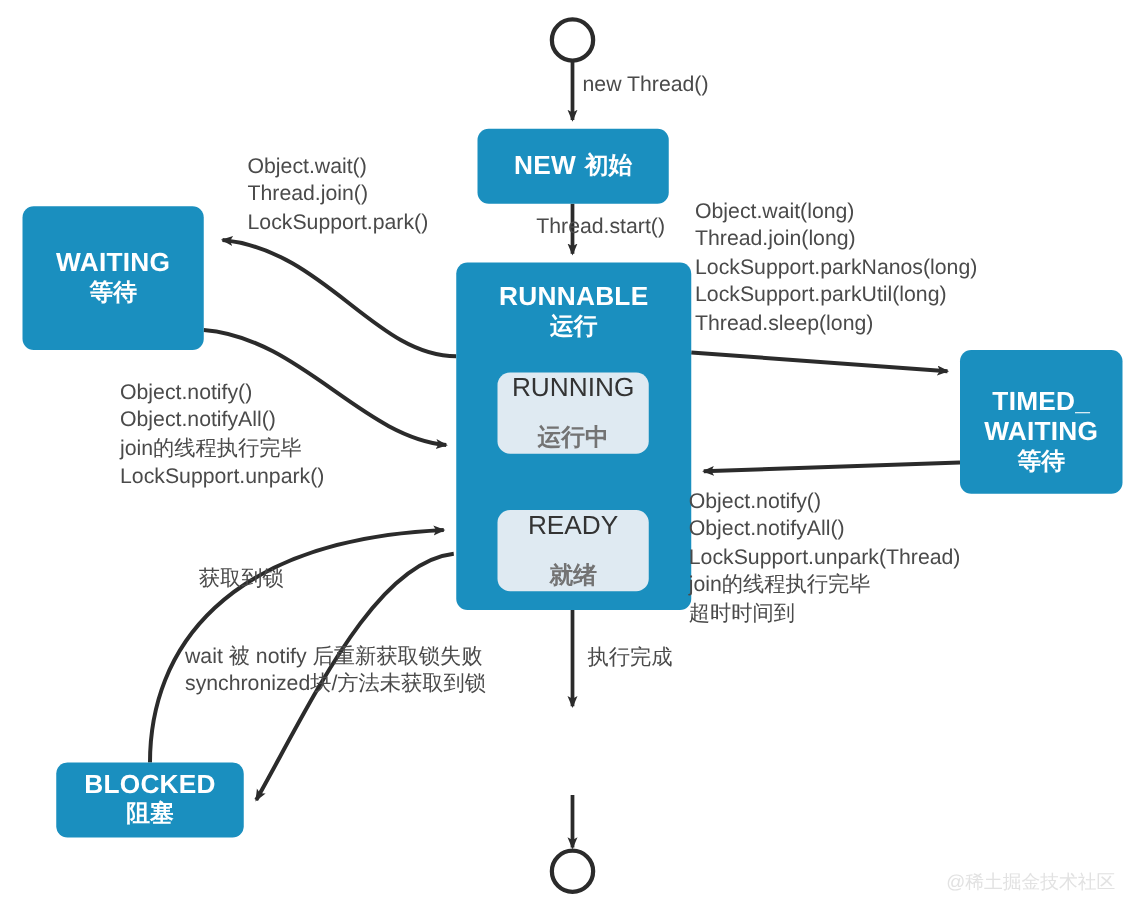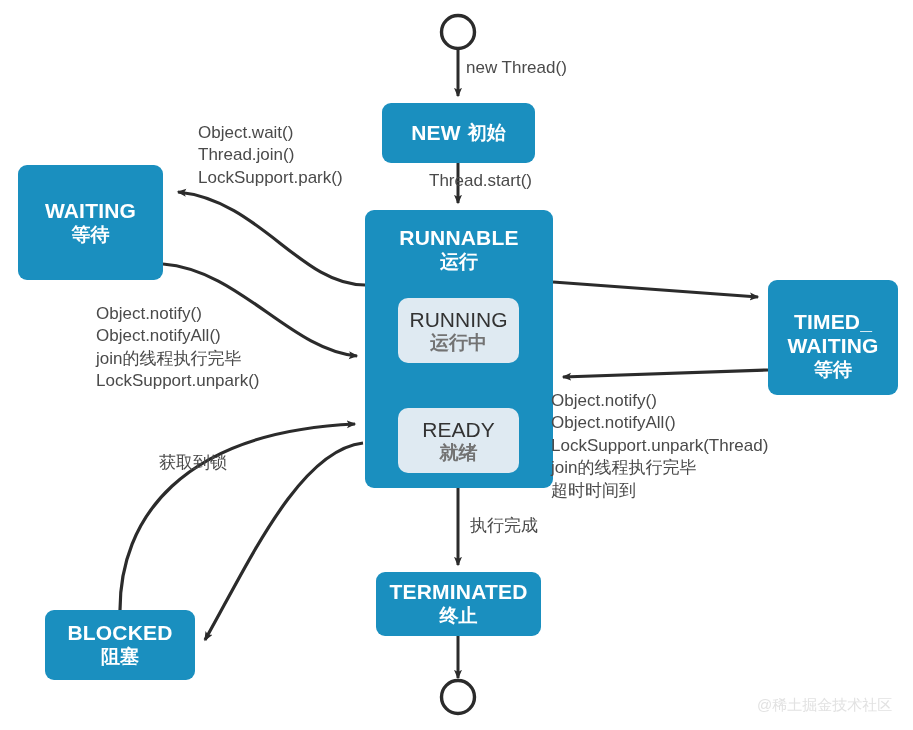--- a/index.html
+++ b/index.html
@@ -54,21 +54,21 @@
     align-items: center;
   }
   .substate-box {
     position: absolute;
     background: #dfeaf2;
     border-radius: 10px;
     color: #3a3a3a;
     display: flex;
     flex-direction: column;
     align-items: center;
-    justify-content: center;
+    justify-content: space-between;
     text-align: center;
     box-sizing: border-box;
     z-index: 4;
     line-height: 1.2;
   }
   .substate-box .en {
     font-size: 21px;
     font-weight: normal;
     color: #333333;
   }
@@ -162,50 +162,53 @@
     <span class="en">WAITING</span>
     <span class="cn">等待</span>
   </div>
 
   <div class="state-box" style="left:768px; top:280px; width:130px; height:115px;">
     <span class="en" style="text-align:center;margin-top:16px;">TIMED_
 WAITING</span>
     <span class="cn">等待</span>
   </div>
 
-  <div class="state-box" style="left:45px; top:610px; width:150px; height:70px;">
+  <div class="state-box" style="left:45px; top:610px; width:150px; height:60px;">
     <span class="en">BLOCKED</span>
     <span class="cn">阻塞</span>
   </div>
 
-  <div class="state-box" style="left:376px; top:572px; width:165px; height:64px;">
-    <span class="en">TERMINATED</span>
-    <span class="cn">终止</span>
-  </div>
 
   <div class="edge-label left" style="left:466px; top:57px;">new Thread()</div>
 
   <div class="edge-label left" style="left:429px; top:170px;">Thread.start()</div>
 
   <div class="edge-label center" style="left:198px; top:122px; width:182px;">Object.wait()
 Thread.join()
 LockSupport.park()</div>
 
   <div class="edge-label center" style="left:96px; top:303px; width:262px;">Object.notify()
 Object.notifyAll()
 join的线程执行完毕
 LockSupport.unpark()</div>
 
+  <div class="edge-label center" style="left:556px; top:158px; width:290px;">Object.wait(long)
+Thread.join(long)
+LockSupport.parkNanos(long)
+LockSupport.parkUtil(long)
+Thread.sleep(long)</div>
 
   <div class="edge-label center" style="left:551px; top:390px; width:296px;">Object.notify()
 Object.notifyAll()
 LockSupport.unpark(Thread)
 join的线程执行完毕
 超时时间到</div>
 
   <div class="edge-label center" style="left:159px; top:452px; width:90px;">获取到锁</div>
 
+  <div class="edge-label center" style="left:148px; top:514px; width:310px;">wait 被 notify 后重新获取锁失败
+synchronized块/方法未获取到锁</div>
 
   <div class="edge-label left" style="left:470px; top:515px;">执行完成</div>
 
   <div class="watermark" style="left:757px; top:696px;">@稀土掘金技术社区</div>
 
 </div>
 
 </body></html>

